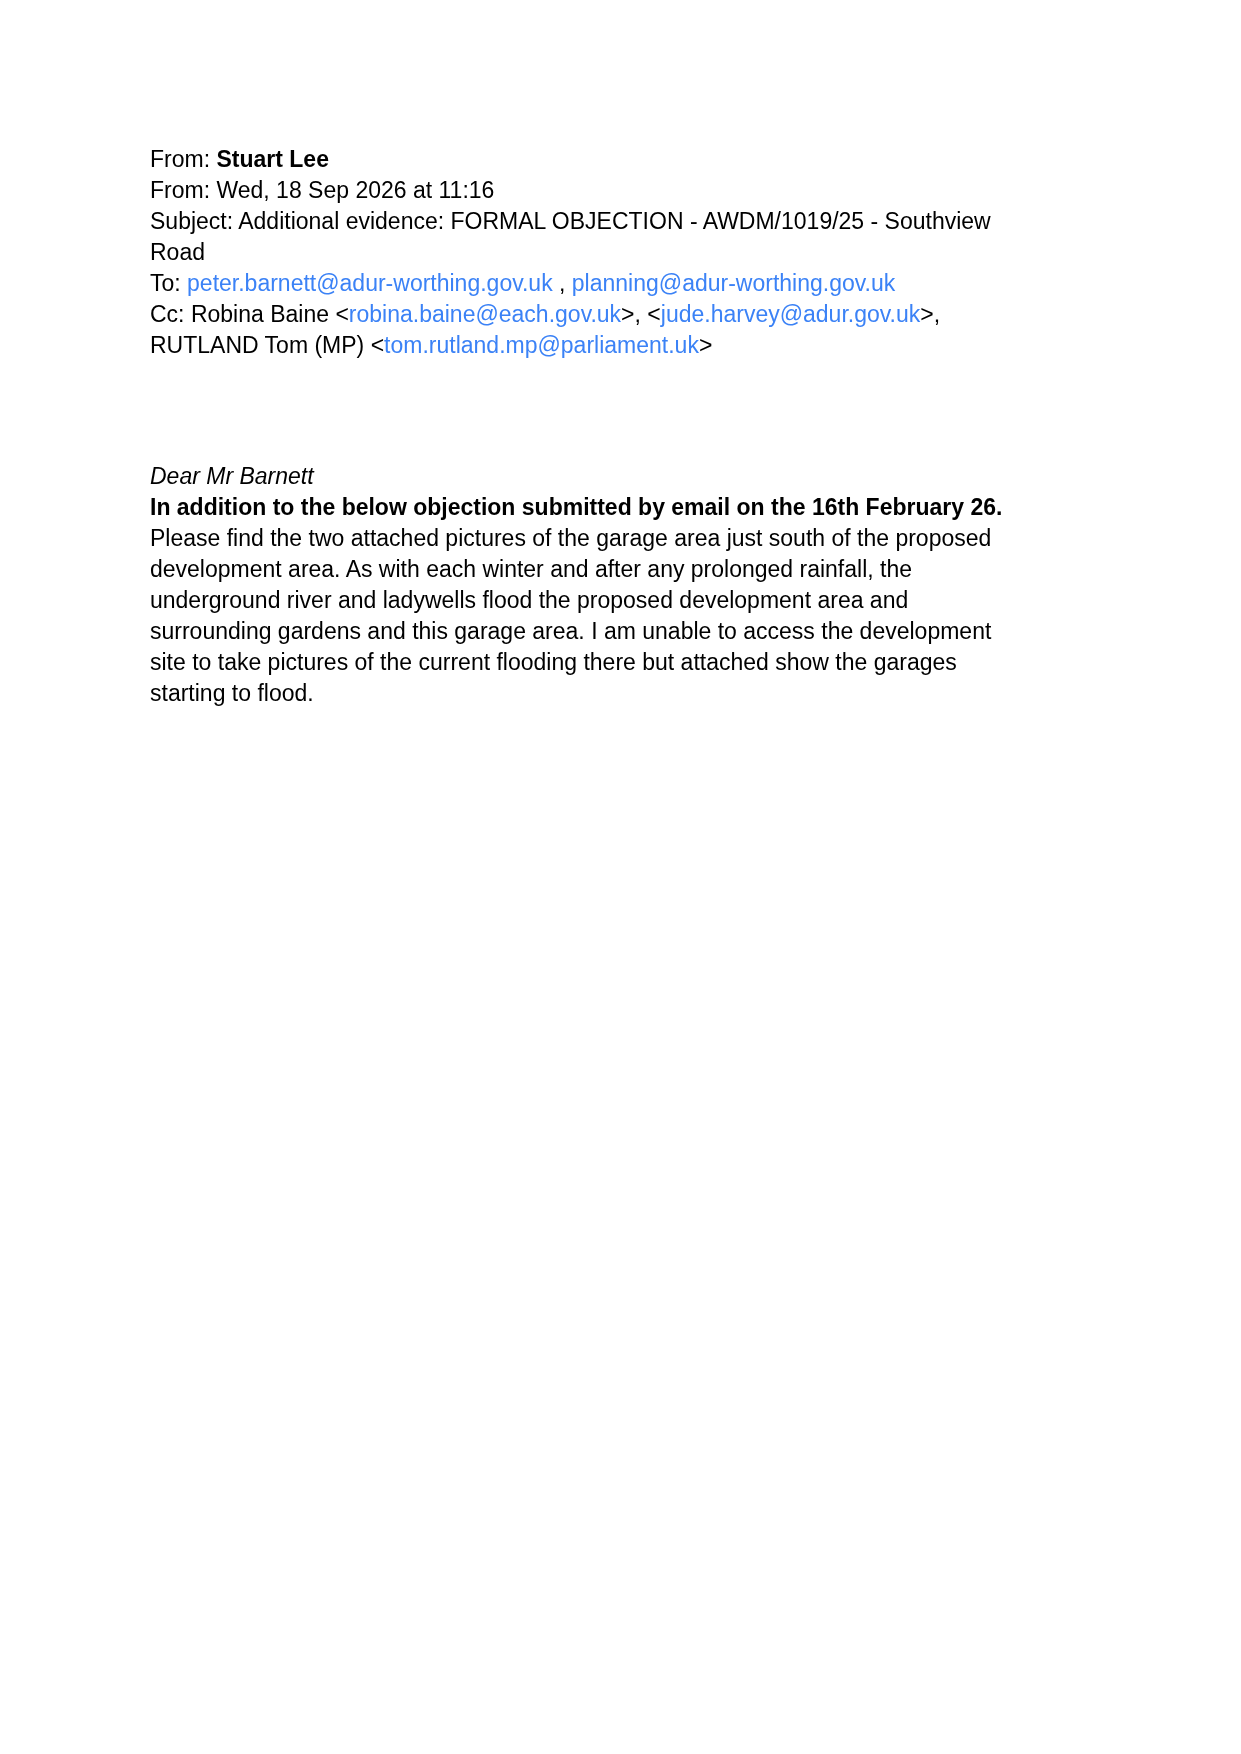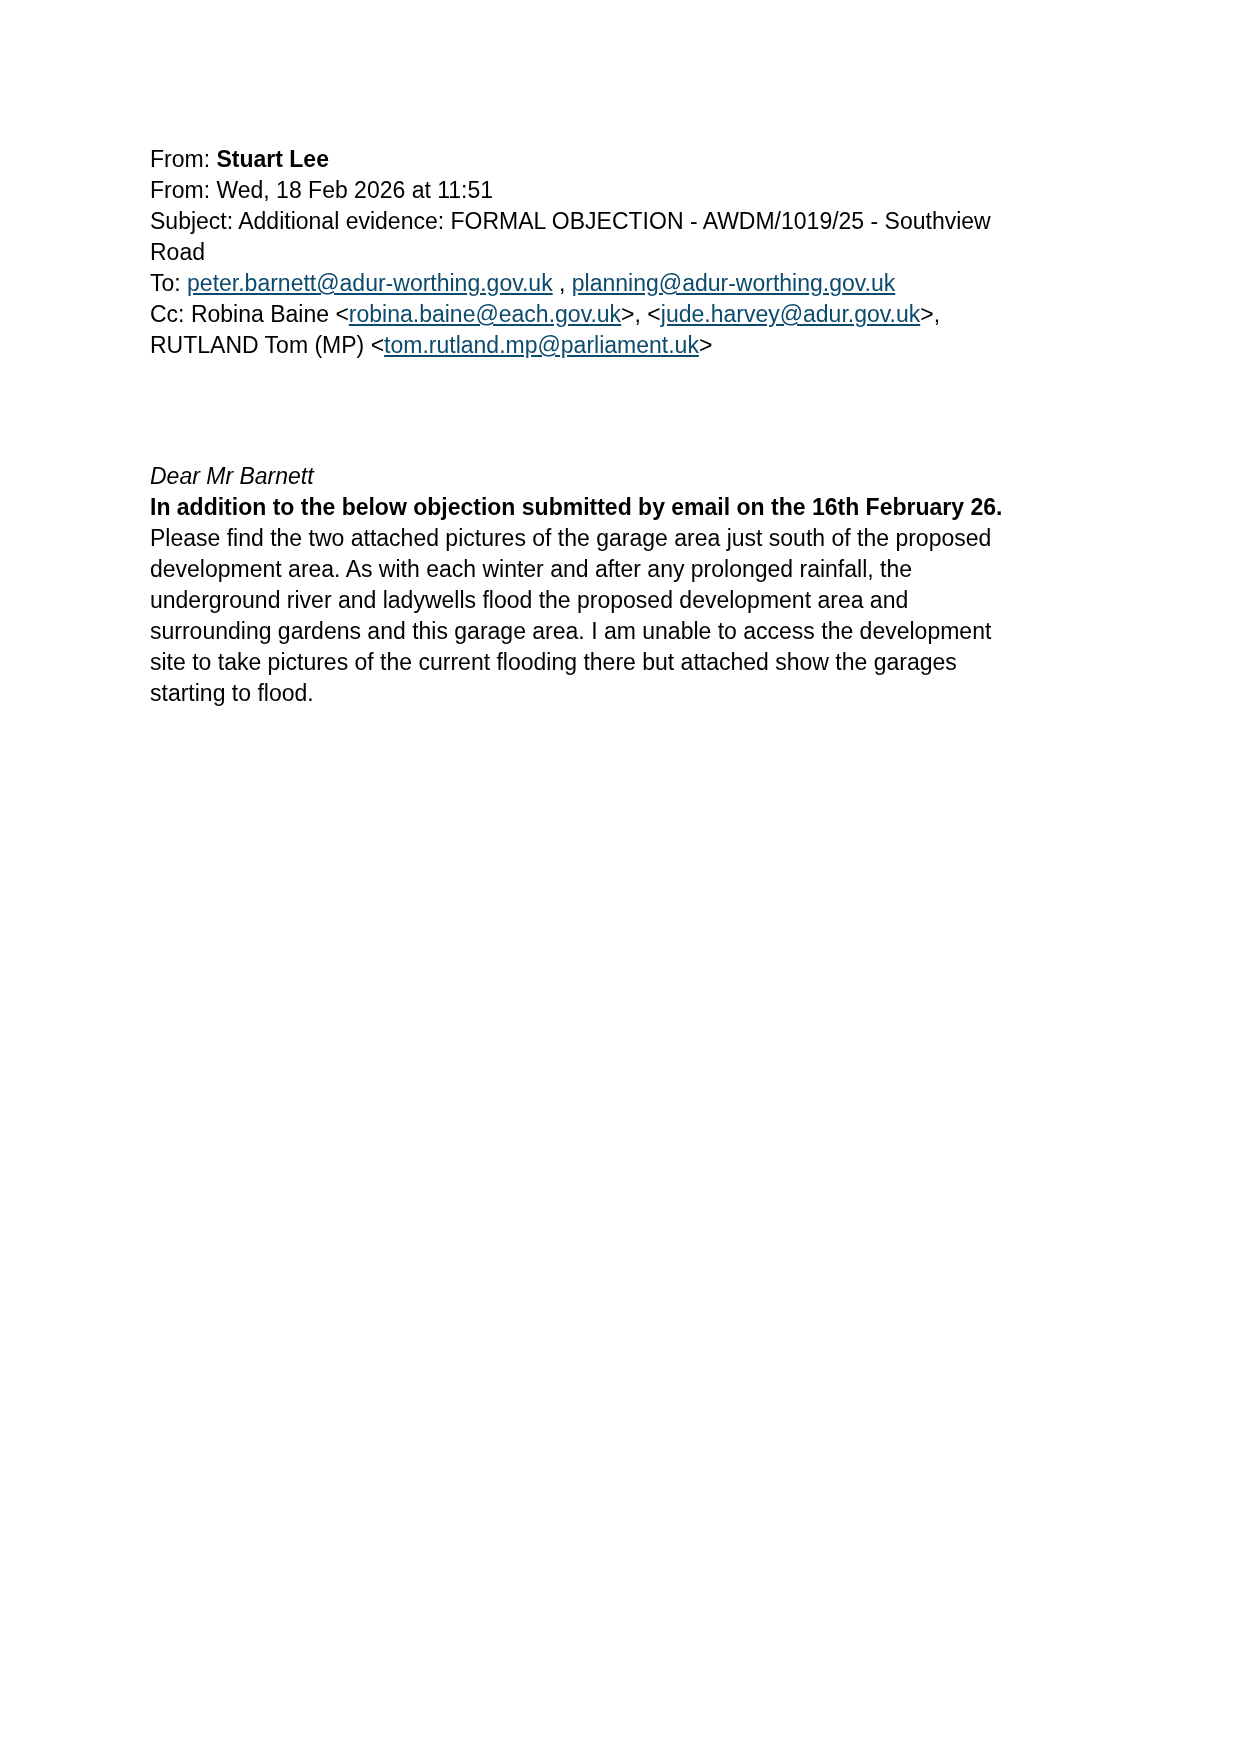--- a/index.html
+++ b/index.html
@@ -23,37 +23,36 @@
     line-height: 31px;
     color: #000000;
   }
   .content p { margin: 0; }
   .header-block { margin-bottom: 100px; }
   .salutation { margin-bottom: 70px; font-style: italic; }
   .para-1 { margin-bottom: 66px; font-weight: bold; }
   .para-2 { margin-bottom: 64px; }
   .sender-name { font-weight: bold; }
   a.email-link {
-    color: #0c4a6e;
-    text-decoration: underline;
+    color: #3b82f6;
     cursor: pointer;
   }
 </style>
 </head>
 <body>
 
 <div class="page">
   <div class="content">
 
     <div class="header-block">
       <p><span>From:</span>
         <span class="sender-name">Stuart Lee</span></p>
 
       <p><span>From:</span>
-        <span>Wed, 18 Feb 2026 at 11:51</span></p>
+        <span>Wed, 18 Sep 2026 at 11:16</span></p>
 
       <p><span>Subject:</span>
         <span>Additional evidence: FORMAL OBJECTION - AWDM/1019/25 - Southview Road</span></p>
 
       <p><span>To:</span>
         <a class="email-link">peter.barnett@adur-worthing.gov.uk</a>
         <span>,</span>
         <a class="email-link">planning@adur-worthing.gov.uk</a></p>
 
       <p><span>Cc:</span>

